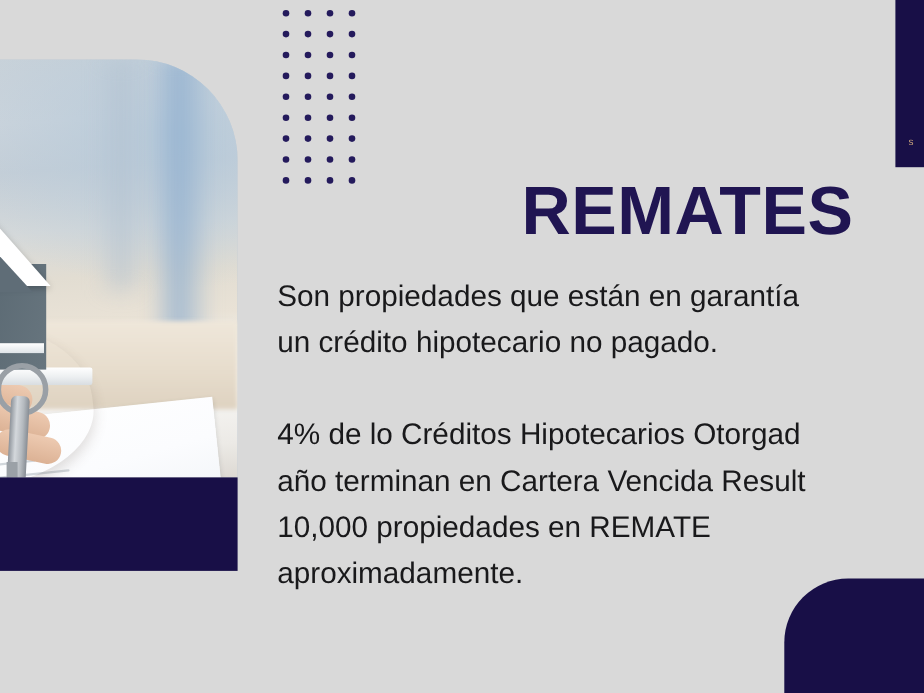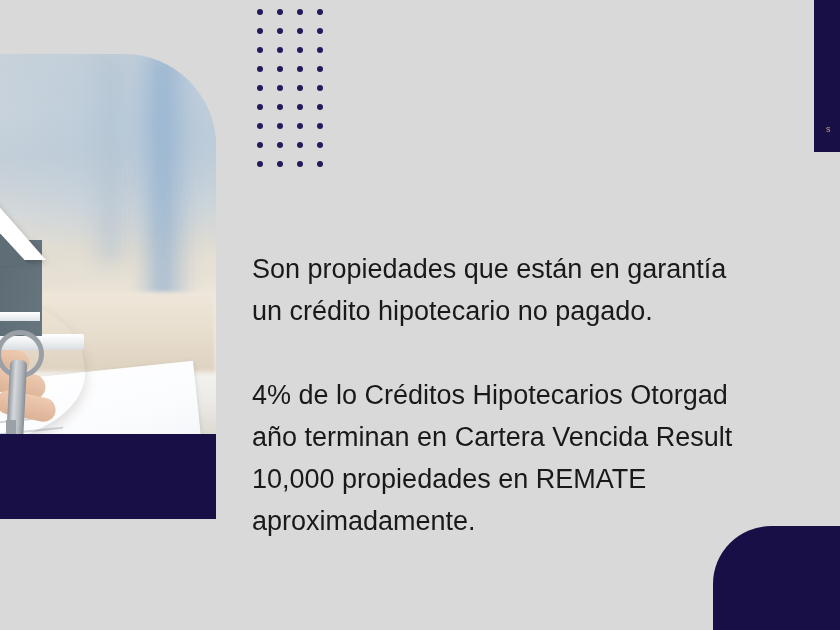--- a/index.html
+++ b/index.html
@@ -315,20 +315,21 @@
     <div class="keyteeth"></div>
 
   </div>
 
   <div class="navy-block-left"></div>
   <div class="navy-corner-br"></div>
   <div class="navy-strip-tr">
     <span class="navy-strip-text">s</span>
   </div>
 
+  <h1 class="title">REMATES</h1>
 
   <div class="body-text">
     <p class="para">
       <span class="line">Son propiedades que están en garantía</span>
       <span class="line">un crédito hipotecario no pagado.</span>
     </p>
     <div class="para-gap"></div>
     <p class="para">
       <span class="line">4% de lo Créditos Hipotecarios Otorgad</span>
       <span class="line">año terminan en Cartera Vencida Result</span>

